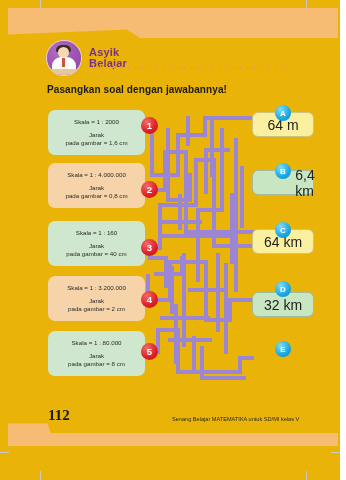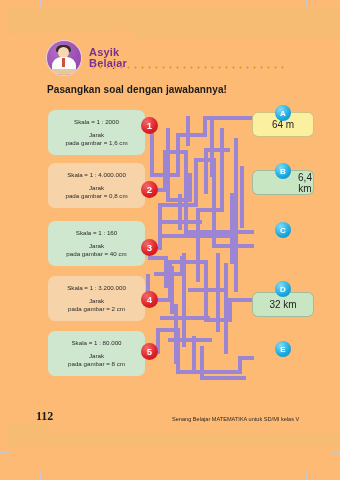--- a/index.html
+++ b/index.html
@@ -5,21 +5,21 @@
   * { box-sizing: border-box; margin: 0; padding: 0; }
   html, body {
     width: 346px; height: 480px;
     background: #ffffff;
     font-family: "Liberation Sans", sans-serif;
     overflow: hidden;
   }
   #page {
     position: relative;
     width: 340px; height: 480px;
-    background: #fdba74;
+    background: #eab308;
   }
 
   
   .crop-mark { position: absolute; background: #c9c9c9; }
 
   
   .top-banner {
     position: absolute; left: 8px; top: 8px;
     width: 330px; height: 30px;
     background: #f7bc74;
@@ -98,21 +98,21 @@
     color: #fff; font-size: 9.5px; font-weight: bold;
     display: flex; align-items: center; justify-content: center;
     z-index: 40;
   }
 
   
   .acard {
     position: absolute; width: 62px; height: 25px;
     border-radius: 6px;
     display: flex; align-items: center; justify-content: center;
-    font-size: 10px; color: #222; text-align: center;
+    font-size: 14px; color: #222; text-align: left;
     border: 1px solid rgba(0,0,0,.18);
   }
   .letbadge {
     position: absolute; width: 16px; height: 16px; border-radius: 50%;
     background: radial-gradient(circle at 35% 28%, #7fdcf7 0%, #19a8e0 60%, #0d86bd 100%);
     color: #fff; font-size: 8px; font-weight: bold;
     display: flex; align-items: center; justify-content: center;
     z-index: 40;
   }
 
@@ -121,22 +121,22 @@
 
   
   .bottom-banner {
     position: absolute; left: 8px; bottom: 34px;
     width: 330px; height: 34px;
     background: #f7bc74;
     -webkit-clip-path: polygon(0 34%, 12% 34%, 13% 62%, 100% 62%, 100% 100%, 0 100%);
     clip-path: polygon(0 34%, 12% 34%, 13% 62%, 100% 62%, 100% 100%, 0 100%);
   }
   .pageno {
-    position: absolute; left: 36px; bottom: 56px;
-    font-size: 12px; font-weight: bold; color: #1a1a1a;
+    position: absolute; left: 48px; bottom: 56px;
+    font-size: 15px; font-weight: bold; color: #1a1a1a;
     font-family: "Liberation Serif", serif;
   }
   .footer-text {
     position: absolute; left: 172px; bottom: 58px;
     font-size: 5.6px; color: #2a2a2a;
   }
 </style>
 </head>
 <body>
 
@@ -245,20 +245,21 @@
   <div class="numbadge" style="left:141px; top:239px;">3</div>
   <div class="numbadge" style="left:141px; top:291px;">4</div>
   <div class="numbadge" style="left:141px; top:343px;">5</div>
 
   <div class="acard" style="left:252px; top:112px; background:#fbf0a0;">64 m</div>
   <div class="letbadge" style="left:275px; top:105px;">A</div>
 
   <div class="acard" style="left:252px; top:170px; background:#c8e6c1;padding-left:44px;">6,4 km</div>
   <div class="letbadge" style="left:275px; top:163px;">B</div>
 
+  <div class="acard" style="left:252px; top:229px; background:#fbf0a0;">64 km</div>
   <div class="letbadge" style="left:275px; top:222px;">C</div>
 
   <div class="acard" style="left:252px; top:292px; background:#c8e6c1;">32 km</div>
   <div class="letbadge" style="left:275px; top:281px;">D</div>
 
   <div class="letbadge" style="left:275px; top:341px;">E</div>
 
   <div class="bottom-banner"></div>
   <div class="pageno">112</div>
   <div class="footer-text">Senang Belajar MATEMATIKA untuk SD/MI kelas V</div>

